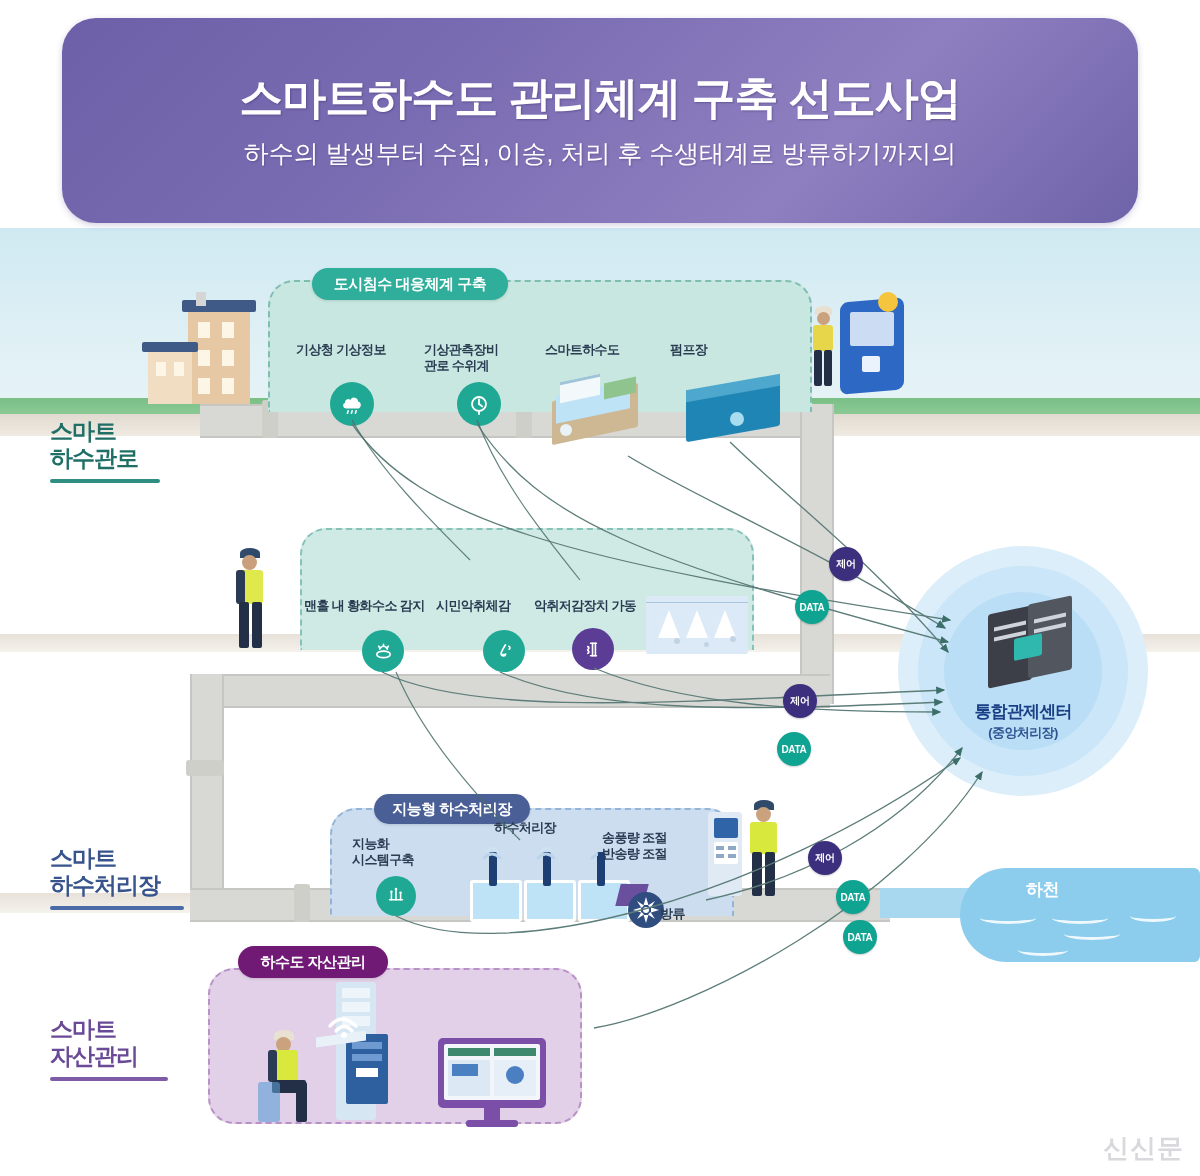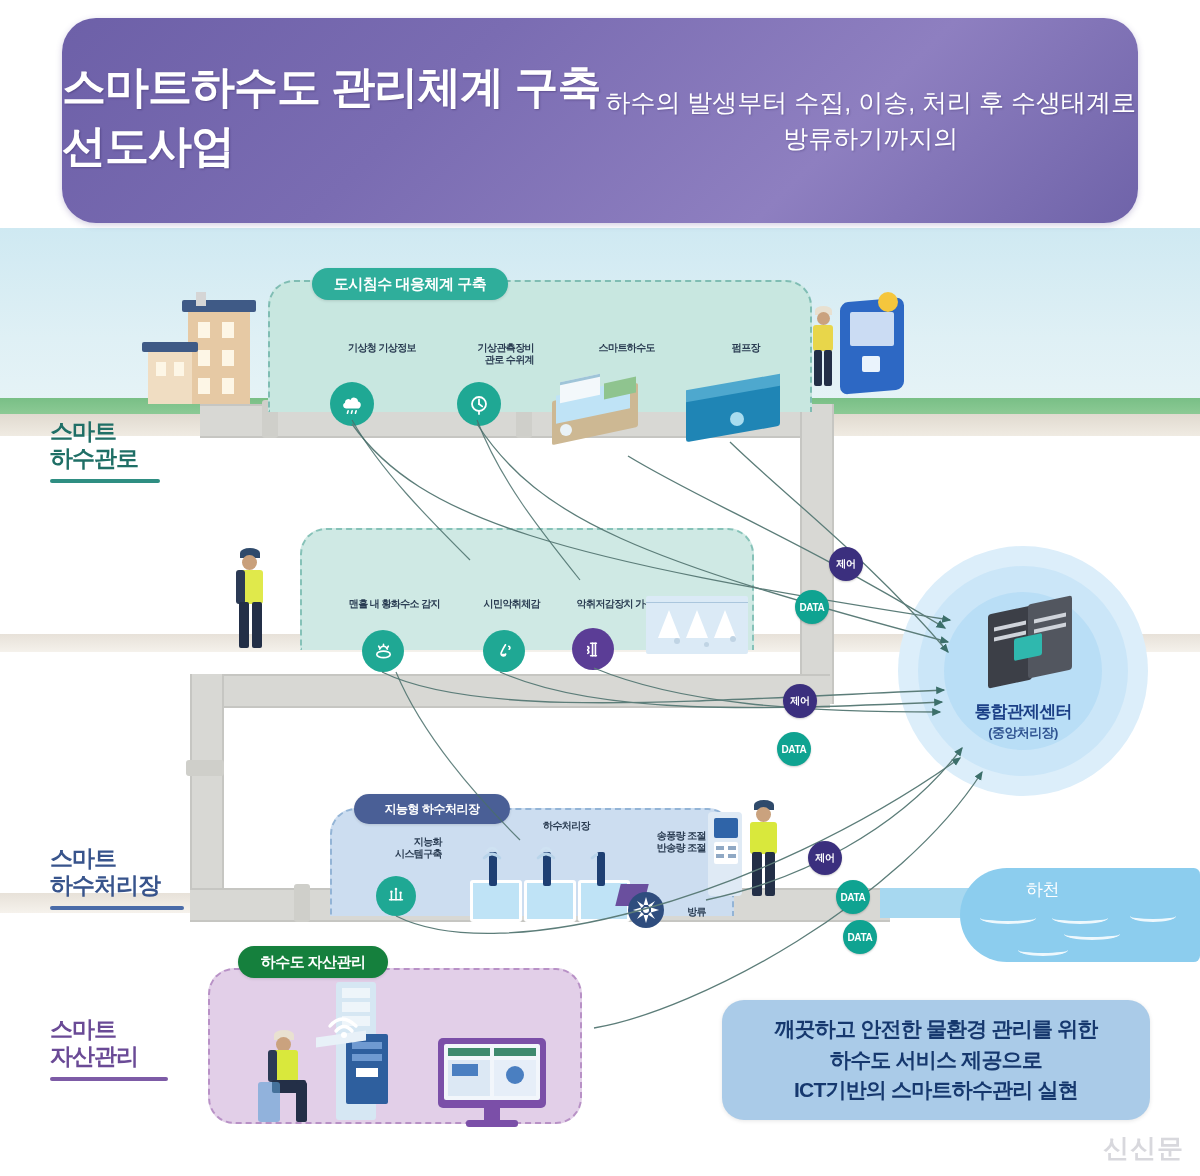--- a/index.html
+++ b/index.html
@@ -5,21 +5,21 @@
 <style>
   html,body{margin:0;padding:0;background:#ffffff;}
   body{font-family:"Liberation Sans","DejaVu Sans",sans-serif;}
   #stage{position:relative;width:1200px;height:1176px;overflow:hidden;background:#ffffff;}
 
   
   .hdr{position:absolute;left:62px;top:18px;width:1076px;height:205px;
        border-radius:34px;
        background:linear-gradient(135deg,#6d60a8 0%,#7a6cb2 35%,#8e7fc0 70%,#6f63a9 100%);
        box-shadow:0 2px 6px rgba(80,60,140,.25);
-       display:flex;align-items:center;justify-content:center;}
+       display:flex;flex-direction:column;align-items:center;justify-content:center;}
   .hdr-title{color:#ffffff;font-size:44px;font-weight:bold;letter-spacing:-1px;
              text-shadow:1px 1px 2px rgba(40,25,80,.35);margin-bottom:8px;}
   .hdr-sub{color:#ffffff;font-size:25px;line-height:1.42;text-align:center;font-weight:500;
            text-shadow:1px 1px 2px rgba(40,25,80,.28);}
 
   
   .sky{position:absolute;left:0;top:228px;width:1200px;height:200px;
        background:linear-gradient(180deg,#cfe9f2 0%,#dff0f5 55%,#e8f4f7 100%);}
   .grass{position:absolute;left:0;top:398px;width:1200px;height:24px;
          background:linear-gradient(180deg,#79bf86 0%,#95cf9c 100%);}
@@ -47,24 +47,24 @@
   .zone-aqua{background:#cfe9e4;border-color:#86c2b8;}
   .zone-blue{background:#ccddf0;border-color:#93b4d6;}
   .zone-purple{background:#e2cfe8;border-color:#b891c6;}
 
   
   .pill{position:absolute;border-radius:24px;color:#ffffff;font-weight:bold;
         display:flex;align-items:center;justify-content:center;text-align:center;
         line-height:1.22;letter-spacing:-.5px;box-shadow:0 1px 3px rgba(0,0,0,.13);}
   .pill-green{background:#2fae9b;}
   .pill-navy{background:#4a5f96;}
-  .pill-violet{background:#15803d;font-family:Liberation Serif, serif;}
-
-  
-  .itm{position:absolute;text-align:right;color:#2a3c52;font-size:10px;font-weight:bold;
+  .pill-violet{background:#701a75;}
+
+  
+  .itm{position:absolute;text-align:left;color:#2a3c52;font-size:13px;font-weight:bold;
        line-height:1.22;letter-spacing:-.6px;}
   .icon-circ{position:absolute;border-radius:50%;display:flex;align-items:center;
              justify-content:center;color:#ffffff;font-size:20px;}
   .ic-green{background:#1fa894;}
   .ic-violet{background:#5b3d96;}
 
   
   .stagelbl{position:absolute;font-weight:bold;font-size:23px;line-height:1.18;letter-spacing:-1px;}
   .stagelbl .ul{display:block;height:4px;margin-top:7px;border-radius:2px;}
 
@@ -81,21 +81,21 @@
   .h1{background:#dceefa;}
   .h2{background:#cbe6f8;}
   .h3{background:#b9def6;}
   .cc-title{position:absolute;text-align:center;width:200px;color:#1b3f86;
             font-weight:bold;font-size:17px;letter-spacing:-.8px;}
   .cc-sub{position:absolute;text-align:center;width:200px;color:#2f5391;
           font-weight:bold;font-size:13px;letter-spacing:-.6px;}
 
   
   .river{position:absolute;background:#8ccdee;border-radius:60px 8px 8px 60px;}
-  .river-lbl{position:absolute;color:#ffffff;font-weight:normal;font-size:17px;letter-spacing:-.5px;}
+  .river-lbl{position:absolute;color:#ffffff;font-weight:bold;font-size:17px;letter-spacing:-.5px;}
   .wave{position:absolute;height:9px;border-bottom:3px solid rgba(255,255,255,.85);
         border-radius:50%;}
   .canal{position:absolute;background:#a7d8f0;}
 
   
   .msg{position:absolute;left:722px;top:1000px;width:428px;height:120px;border-radius:22px;
        background:#aacbe8;display:flex;align-items:center;justify-content:center;
        text-align:center;color:#16386e;font-weight:bold;font-size:21px;line-height:1.45;
        letter-spacing:-.8px;box-shadow:0 1px 4px rgba(0,0,0,.1);}
 
@@ -280,21 +280,21 @@
   <div class="person">
     <div class="p-helm" style="left:240px;top:548px;width:20px;height:10px;background:#2f4a6b;"></div>
     <div class="p-head" style="left:242px;top:555px;width:15px;height:15px;background:#c9a07b;"></div>
     <div class="p-vest" style="left:237px;top:570px;width:26px;height:34px;background:#e0e94b;"></div>
     <div class="p-body" style="left:236px;top:570px;width:9px;height:34px;"></div>
     <div class="p-leg" style="left:239px;top:602px;width:10px;height:46px;"></div>
     <div class="p-leg" style="left:252px;top:602px;width:10px;height:46px;"></div>
   </div>
 
   <div class="zone zone-blue" style="left:330px;top:808px;width:400px;height:106px;border-bottom:none;border-radius:26px 26px 0 0;"></div>
-  <div class="pill pill-navy" style="left:354px;top:794px;width:156px;height:30px;font-size:12px;">지능형 하수처리장</div>
+  <div class="pill pill-navy" style="left:374px;top:794px;width:156px;height:30px;font-size:15px;">지능형 하수처리장</div>
 
   <div class="itm" style="left:352px;top:836px;width:90px;">
     <span>지능화</span><br>
     <span>시스템구축</span>
   </div>
   <div class="icon-circ ic-green" style="left:376px;top:876px;width:40px;height:40px;">
     <svg width="22" height="22" viewBox="0 0 24 24" fill="none" stroke="#fff" stroke-width="1.7" stroke-linecap="round">
         <path d="M5 16h14"></path>
         <path d="M7 16V9M12 16V6M17 16V10"></path>
         <circle cx="7" cy="7.4" r="1.4" fill="#fff" stroke="none"></circle>
@@ -467,22 +467,15 @@
     <span>스마트</span><br>
     <span>하수처리장</span>
     <span class="ul" style="background:#4a6ba8;width:134px;"></span>
   </div>
   <div class="stagelbl" style="left:50px;top:1016px;color:#6a4a96;">
     <span>스마트</span><br>
     <span>자산관리</span>
     <span class="ul" style="background:#7d5ba6;width:118px;"></span>
   </div>
 
-  <div class="msg">
-    <div>
-      <span>깨끗하고 안전한 물환경 관리를 위한</span><br>
-      <span>하수도 서비스 제공으로</span><br>
-      <span>ICT기반의 스마트하수관리 실현</span>
-    </div>
-  </div>
 
   <div class="watermark">신신문</div>
 </div>
 
 </body></html>

